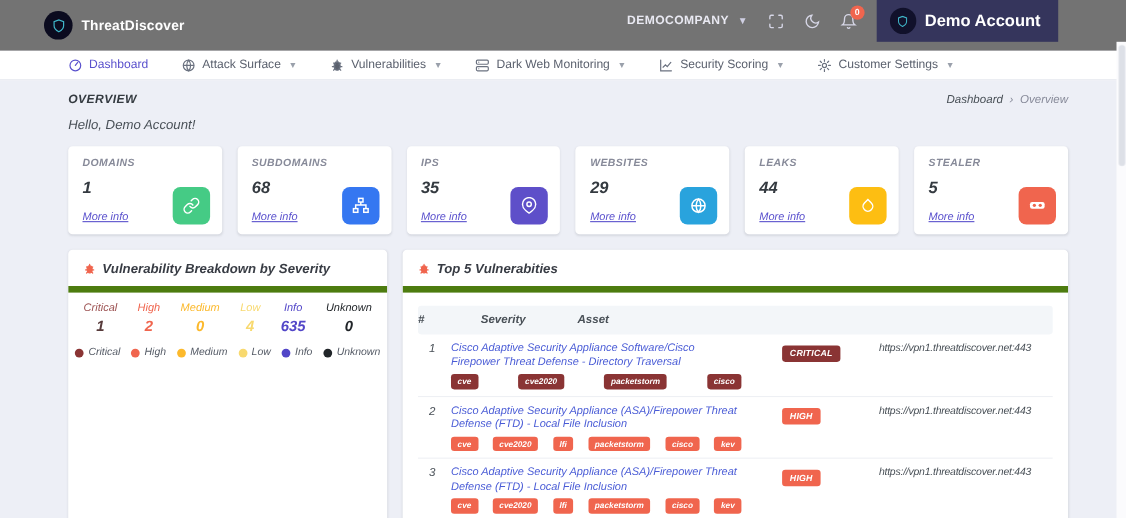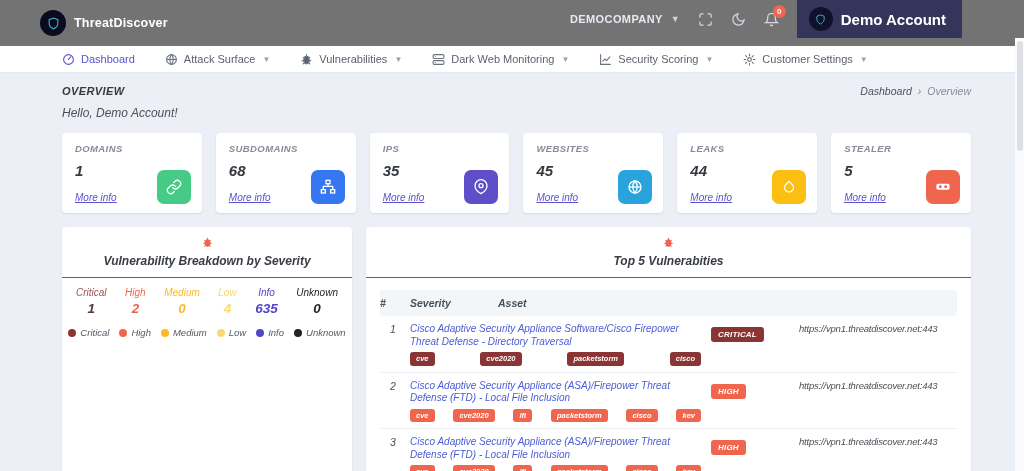--- a/index.html
+++ b/index.html
@@ -43,21 +43,21 @@
     box-shadow:0 1px 2px rgba(56,65,74,.12); position:relative; }
   .stat-label { font-size:9.5px; font-weight:bold; color:#878a99; letter-spacing:.4px; text-transform:uppercase; }
   .stat-value { font-size:15px; font-weight:bold; color:#343a40; margin-top:8px; }
   .stat-link { position:absolute; left:13px; bottom:10px; font-size:10px; color:#5a51cd; text-decoration:underline; cursor:pointer; }
   .stat-icon { position:absolute; right:11px; bottom:9px; width:34px; height:34px; border-radius:7px;
     display:flex; align-items:center; justify-content:center; color:#fff; }
 
   
   .panels { display:flex; gap:14px; margin-top:14px; }
   .panel { background:#fff; border-radius:4px; box-shadow:0 1px 2px rgba(56,65,74,.12); height:250px; overflow:hidden; }
-  .panel-head { display:flex; align-items:center; gap:6px; padding:10px 14px 9px 14px; border-bottom:1px solid #4d7c0f;flex-direction:column; }
+  .panel-head { display:flex; align-items:center; gap:6px; padding:10px 14px 9px 14px; border-bottom:6px solid #4d7c0f; }
   .panel-title { font-size:12px; font-weight:bold; color:#383c44; }
 
   .sev-panel { width:290px; flex:none; display:flex; flex-direction:column; }
   .sev-stats { display:flex; justify-content:space-between; padding:9px 14px 4px 14px; }
   .sev-col { text-align:center; }
   .sev-col .lbl { font-size:10px; }
   .sev-col .val { font-size:13.5px; font-weight:bold; margin-top:3px; }
   .c-critical .lbl{color:#9d5353}.c-critical .val{color:#573a3a}
   .c-high .lbl,.c-high .val{color:#f0654e}
   .c-medium .lbl,.c-medium .val{color:#fcb92c}
@@ -74,21 +74,21 @@
   .dot { width:8px; height:8px; border-radius:50%; }
 
   
   .vuln-panel { flex:1; }
   .vtable { margin:12px 14px 0 14px; }
   .vrow { display:flex; align-items:flex-start; }
   .vhead { background:#f3f6f9; border-radius:3px; font-size:10.5px; font-weight:bold; color:#495057; }
   .vhead > div { padding:7px 0; }
   .col-num { width:30px; padding-left:10px; flex:none; }
   .col-title { flex:1; padding-right:10px; }
-  .col-sev { width:88px; flex:none; }
+  .col-sev { width:88px; flex:none;margin-left:27px; }
   .col-asset { width:158px; flex:none; }
   .vbody .vrow { border-bottom:1px solid #eef0f4; padding:7px 0 6px 0; }
   .vbody .vrow:last-child { border-bottom:none; }
   .vnum { font-size:10.5px; color:#495057; }
   .vtitle { font-size:10px; color:#4a5cd6; cursor:pointer; line-height:1.25; }
   .tags { display:flex; gap:4px; margin-top:4px; flex-wrap:wrap;justify-content:space-between; }
   .tag { font-size:7.5px; font-weight:bold; color:#fff; padding:2px 6px 2.5px 6px; border-radius:3px; }
   .tag.maroon { background:#8a3434; }
   .tag.red { background:#f0654e; }
   .sev { display:inline-block; font-size:8px; font-weight:bold; padding:3px 7px; border-radius:3px; letter-spacing:.2px; }
@@ -242,21 +242,21 @@
       <span class="stat-link">More info</span>
       <span class="stat-icon" style="background-color: rgb(94, 79, 201);">
         <svg width="16" height="16" viewBox="0 0 24 24" fill="none" stroke="#fff" stroke-width="2">
             <path d="M21 10c0 7-9 12-9 12s-9-5-9-12a9 9 0 0 1 18 0z"></path>
             <circle cx="12" cy="10" r="3"></circle>
           </svg>
       </span>
     </div>
     <div class="stat-card">
       <div class="stat-label">WEBSITES</div>
-      <div class="stat-value">45</div>
+      <div class="stat-value">29</div>
       <span class="stat-link">More info</span>
       <span class="stat-icon" style="background-color: rgb(41, 163, 221);">
         <svg width="16" height="16" viewBox="0 0 24 24" fill="none" stroke="#fff" stroke-width="2">
             <circle cx="12" cy="12" r="9"></circle>
             <path d="M3 12h18"></path>
             <path d="M12 3a14 14 0 0 1 0 18a14 14 0 0 1 0-18z"></path>
           </svg>
       </span>
     </div>
     <div class="stat-card">

